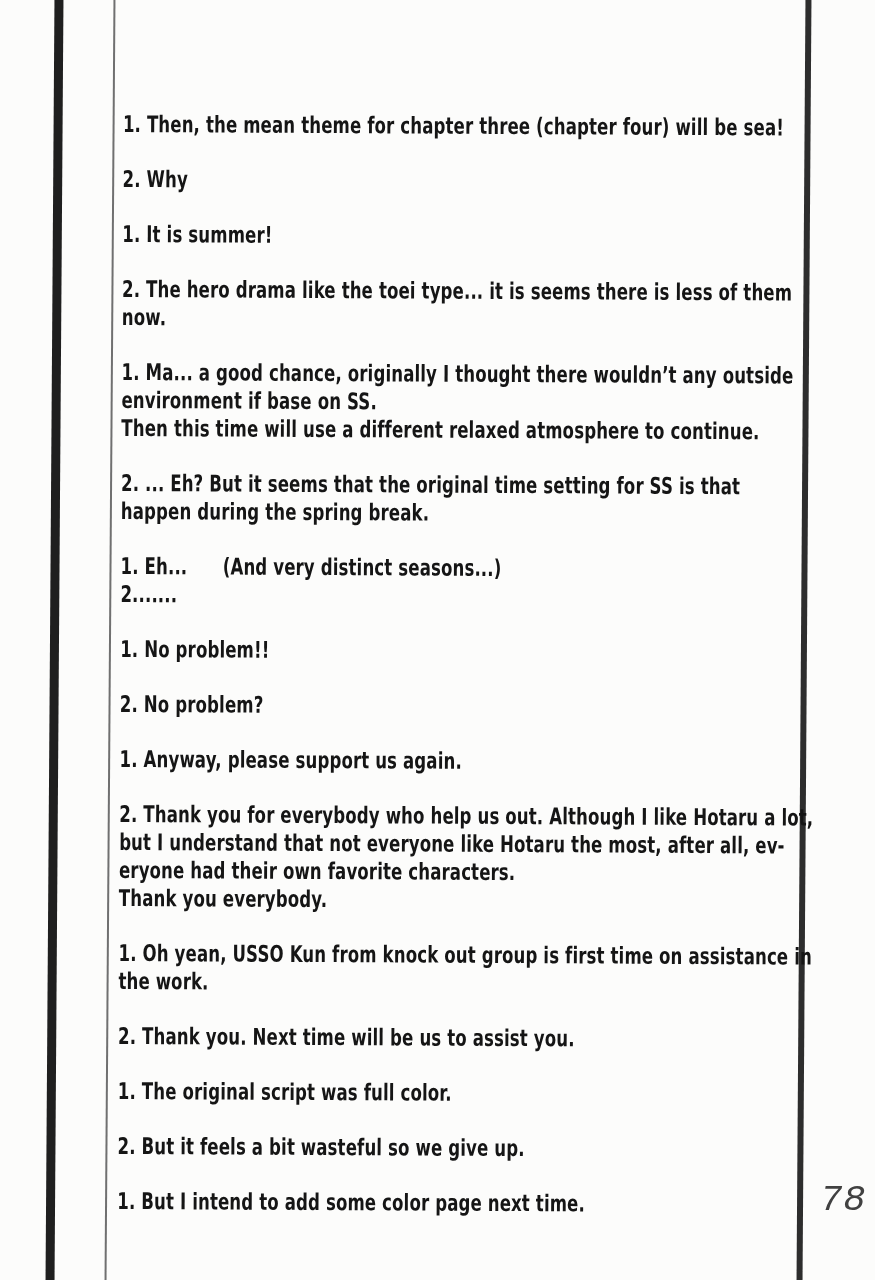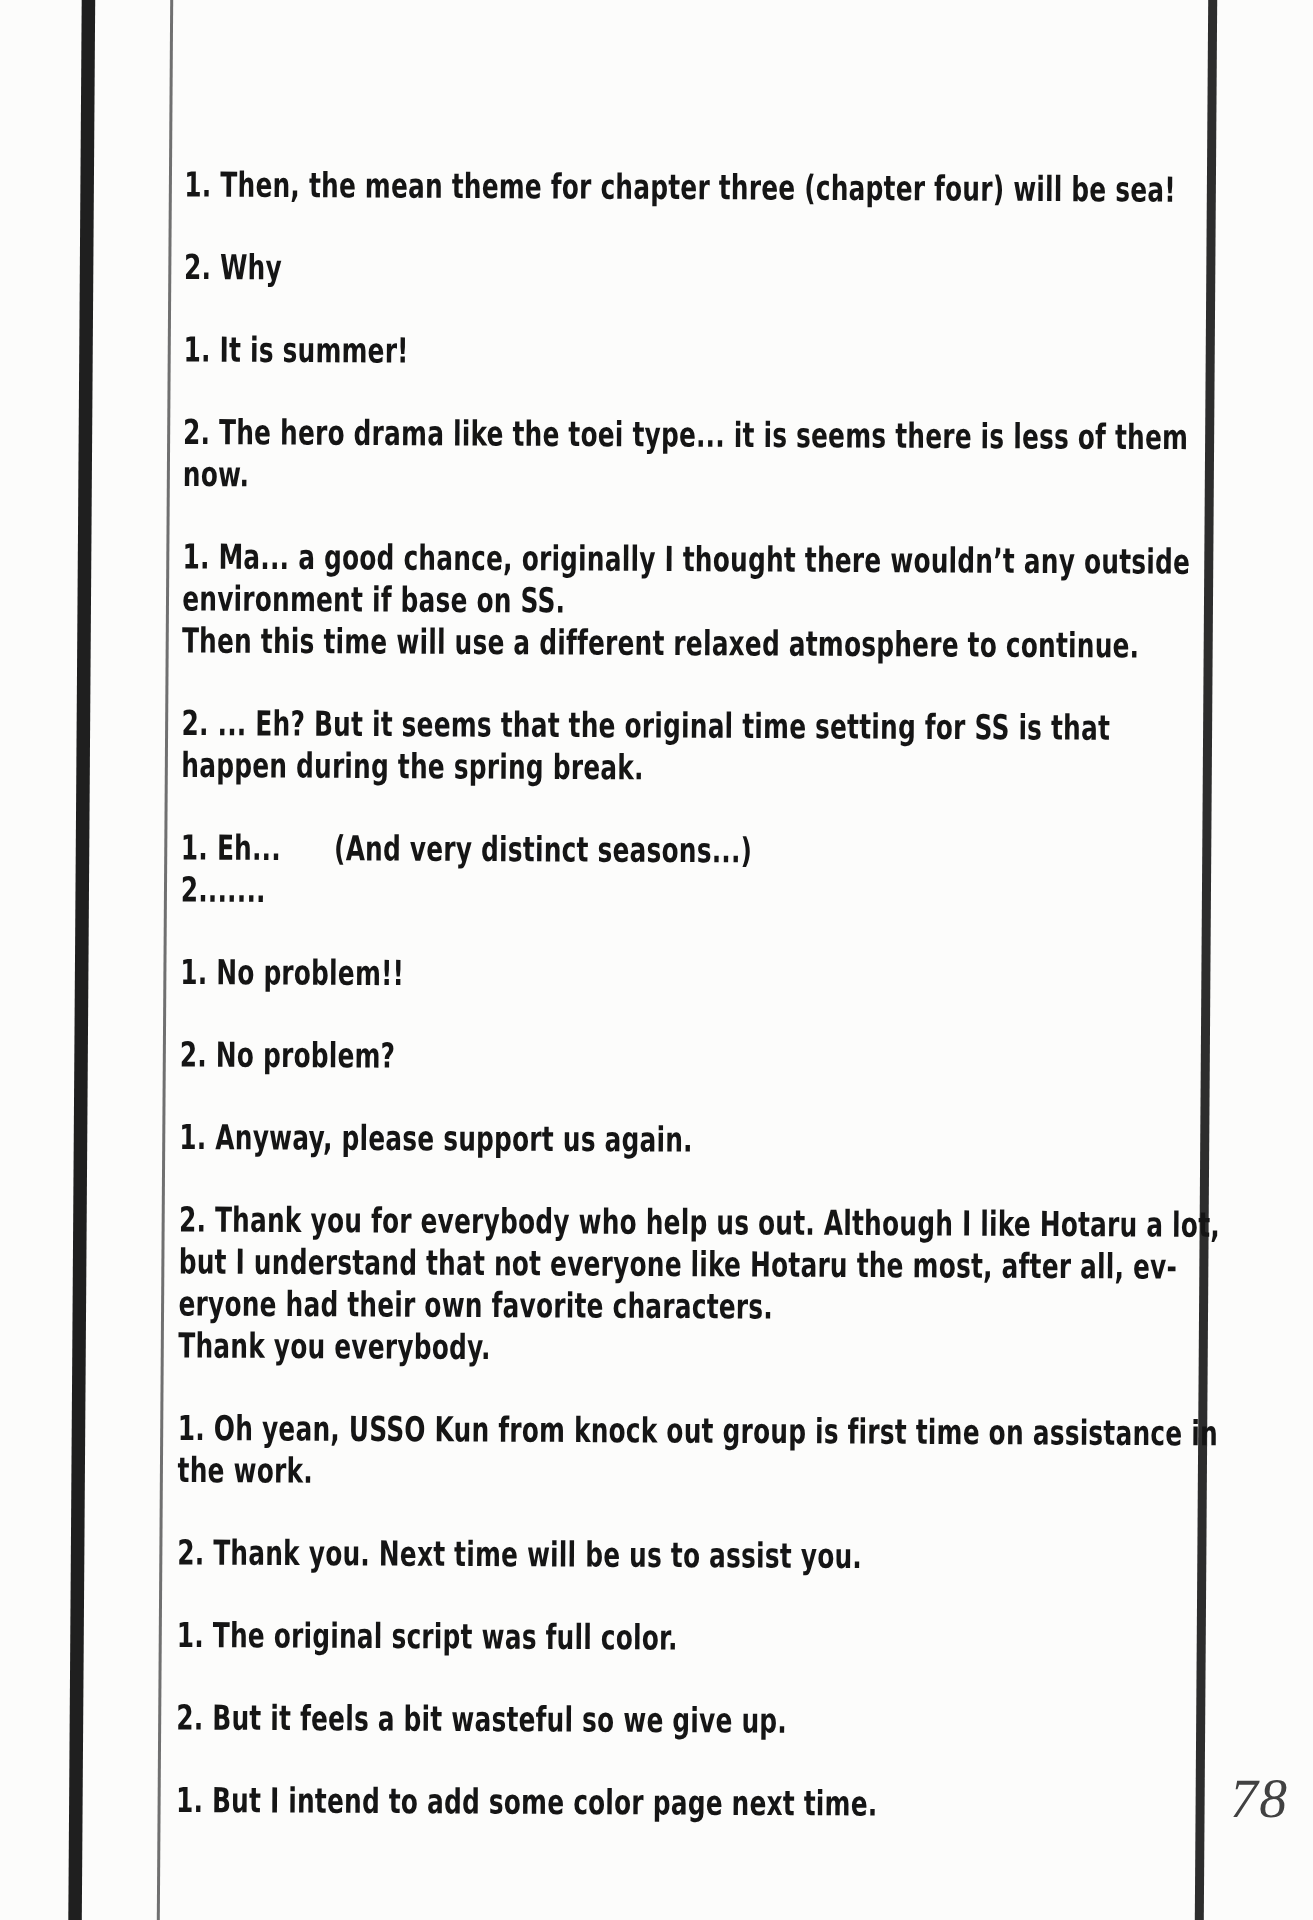--- a/index.html
+++ b/index.html
@@ -59,21 +59,21 @@
   .para {
     margin: 0 0 27px 0;
   }
   .line {
     white-space: pre;
   }
   .page-number {
     position: absolute;
     left: 820px;
     top: 1180px;
-    font-family: Liberation Serif, serif;
+    font-family: Liberation Mono, monospace;
     font-style: italic;
     font-size: 37px;
     line-height: 40px;
     color: #414141;
     letter-spacing: 1px;
   }
 </style>
 </head>
 <body>
 

